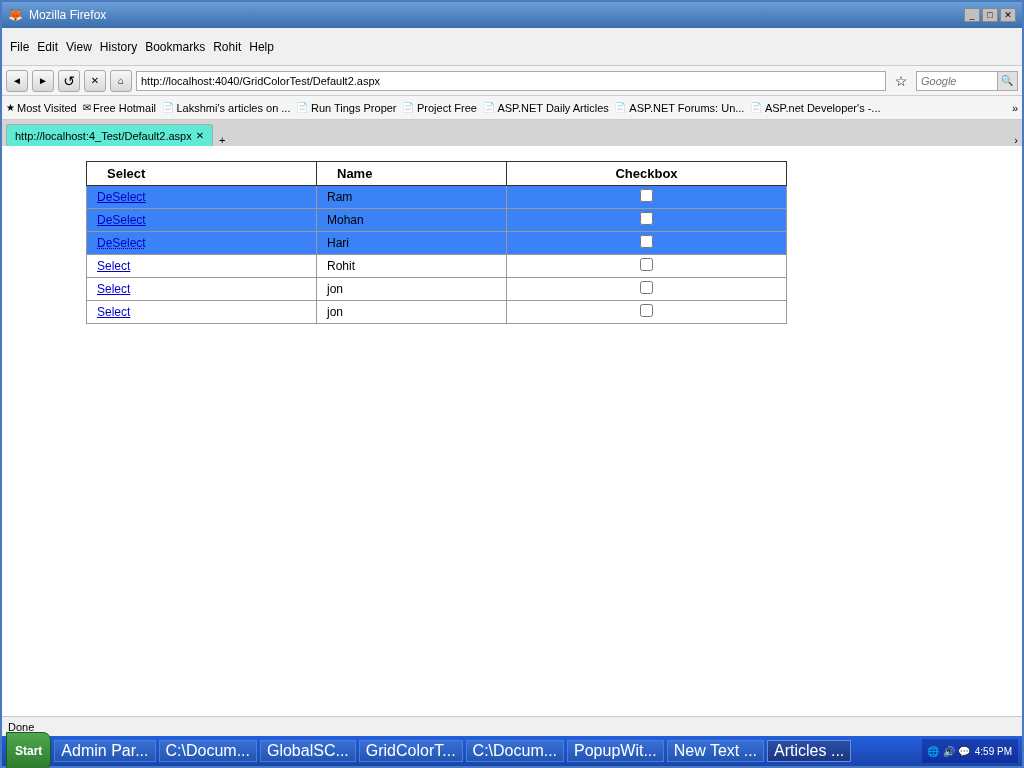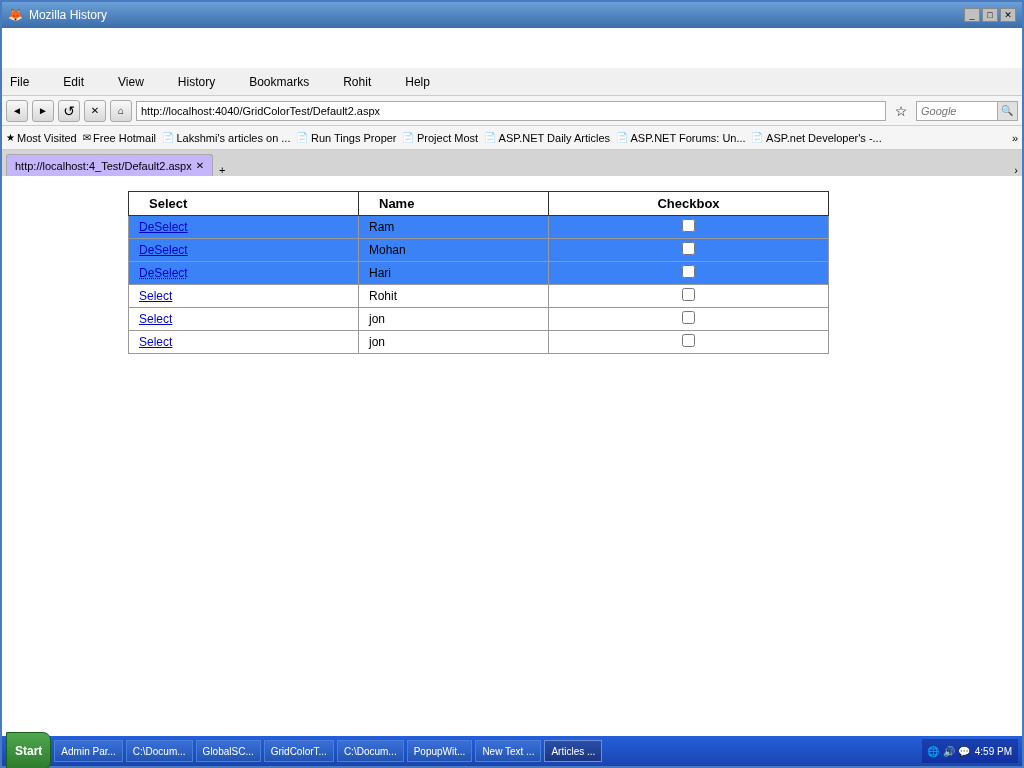--- a/index.html
+++ b/index.html
@@ -25,24 +25,23 @@
       font-size: 9px; display: flex; align-items: center; justify-content: center;
       cursor: pointer; color: #000;
     }
 
     
     .menu-bar {
       background: #f0f0f0;
       border-bottom: 1px solid #ccc;
       padding: 2px 4px;
       display: flex;
-      gap: 26px;
-      height: 28px;
-      align-items: center;
-      margin-top: 40px;
+      gap: 0;
+      height: 38px;
+      align-items: center;
     }
     .menu-item { font-size: 12px; cursor: pointer; padding: 1px 4px; }
 
     
     .nav-bar {
       background: #f5f5f5;
       border-bottom: 1px solid #ccc;
       padding: 3px 4px;
       display: flex;
       align-items: center;
@@ -84,21 +83,21 @@
     
     .tab-bar {
       background: #d4d4d4;
       padding: 2px 4px 0;
       display: flex;
       align-items: flex-end;
       height: 26px;
       gap: 2px;
     }
     .tab {
-      background: #c4b5fd;
+      background: #5eead4;
       border: 1px solid #aaa;
       border-bottom: none;
       padding: 2px 8px;
       font-size: 11px;
       cursor: pointer;
       display: flex;
       align-items: center;
       gap: 4px;
       height: 22px;
       border-radius: 3px 3px 0 0;
@@ -109,21 +108,21 @@
     .content-area {
       flex: 1;
       background: white;
       overflow: auto;
       padding: 10px;
     }
 
     
     .grid-table {
       border-collapse: collapse;
-      margin-left: 116px;
+      margin-left: 74px;
       margin-top: 5px;
     }
     .grid-table th {
       background: white;
       border: 1px solid #333;
       padding: 4px 20px;
       font-size: 13px;
       font-weight: bold;
       text-align: center;
     }
@@ -168,21 +167,21 @@
       border-radius: 0 8px 8px 0;
       height: 28px;
       display: flex;
       align-items: center;
       cursor: pointer;
       border: 1px solid #1a5e1a;
     }
     .taskbar-item {
       background: linear-gradient(to bottom, #3a6fd8, #2255b0);
       color: white;
-      font-size: 10px;
+      font-size: 16px;
       padding: 2px 6px;
       height: 22px;
       display: flex;
       align-items: center;
       border: 1px solid #4a7fd8;
       cursor: pointer;
       max-width: 110px;
       overflow: hidden;
       white-space: nowrap;
     }
@@ -204,21 +203,21 @@
     .clock { font-size: 10px; color: white; }
   </style>
 </head>
 <body>
 
 <div class="browser-window">
 
   <div class="title-bar">
     <div class="title-bar-left">
       <span>🦊</span>
-      <span>Mozilla History</span>
+      <span>Mozilla Firefox</span>
     </div>
     <div class="title-bar-controls">
       <div class="title-btn">_</div>
       <div class="title-btn">□</div>
       <div class="title-btn">✕</div>
     </div>
   </div>
 
   <div class="menu-bar">
     <span class="menu-item">File</span>
@@ -256,21 +255,21 @@
     <div class="bookmark-item">
       <span class="bookmark-icon">📄</span>
       <span>Lakshmi's articles on ...</span>
     </div>
     <div class="bookmark-item">
       <span class="bookmark-icon">📄</span>
       <span>Run Tings Proper</span>
     </div>
     <div class="bookmark-item">
       <span class="bookmark-icon">📄</span>
-      <span>Project Most</span>
+      <span>Project Free</span>
     </div>
     <div class="bookmark-item">
       <span class="bookmark-icon">📄</span>
       <span>ASP.NET Daily Articles</span>
     </div>
     <div class="bookmark-item">
       <span class="bookmark-icon">📄</span>
       <span>ASP.NET Forums: Un...</span>
     </div>
     <div class="bookmark-item">
@@ -326,20 +325,23 @@
           </tr>
           <tr class="row-normal">
             <td class="select-col"><a href="#" class="link">Select</a></td>
             <td class="name-col">jon</td>
             <td class="checkbox-col"><input type="checkbox" style=""></td>
           </tr>
         </tbody>
     </table>
   </div>
 
+  <div class="status-bar">
+    <span>Done</span>
+  </div>
 
   <div class="taskbar">
     <div class="start-btn">
       <span>Start</span>
     </div>
     <div class="taskbar-item">
       <span>Admin Par...</span>
     </div>
     <div class="taskbar-item">
       <span>C:\Docum...</span>

